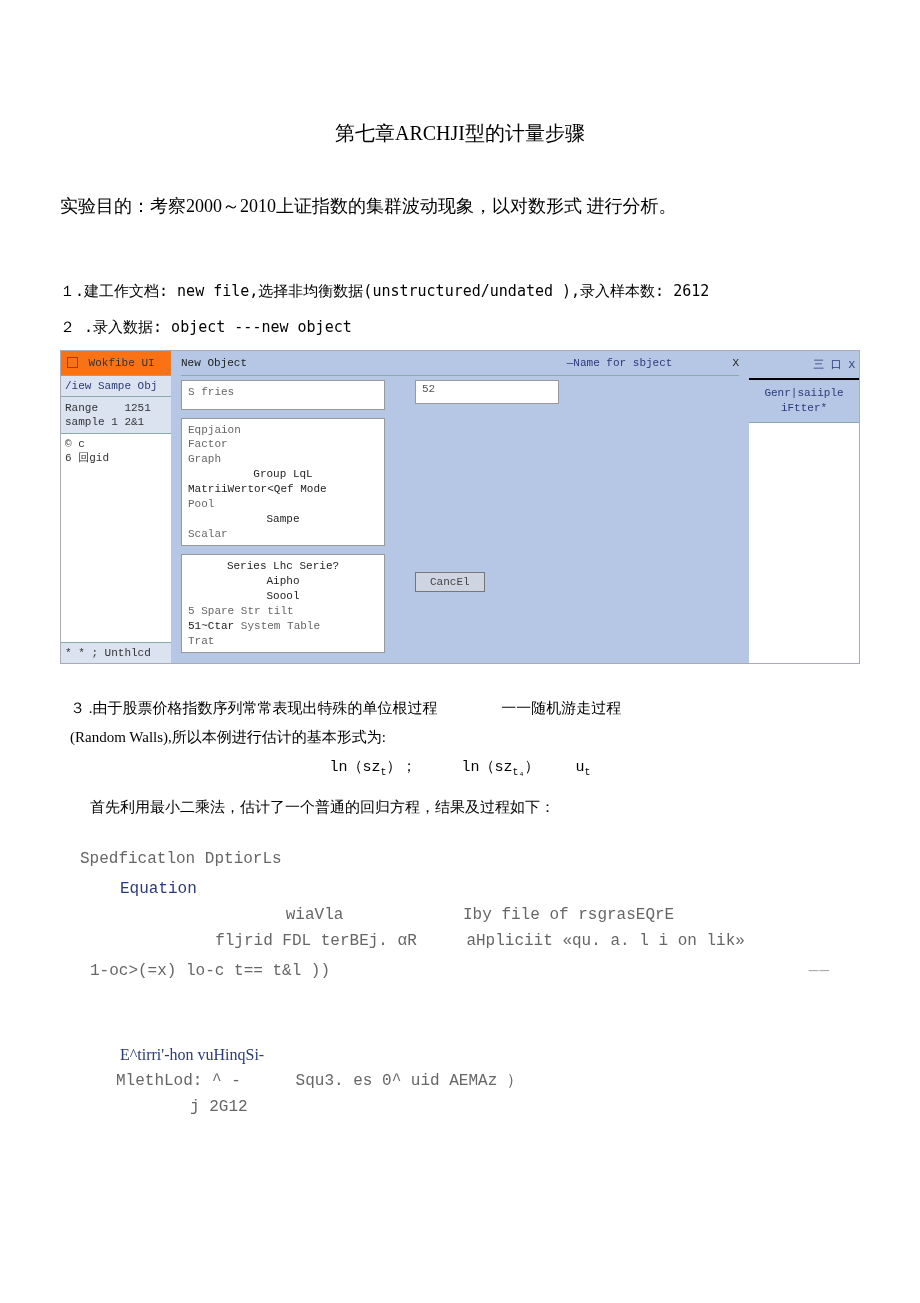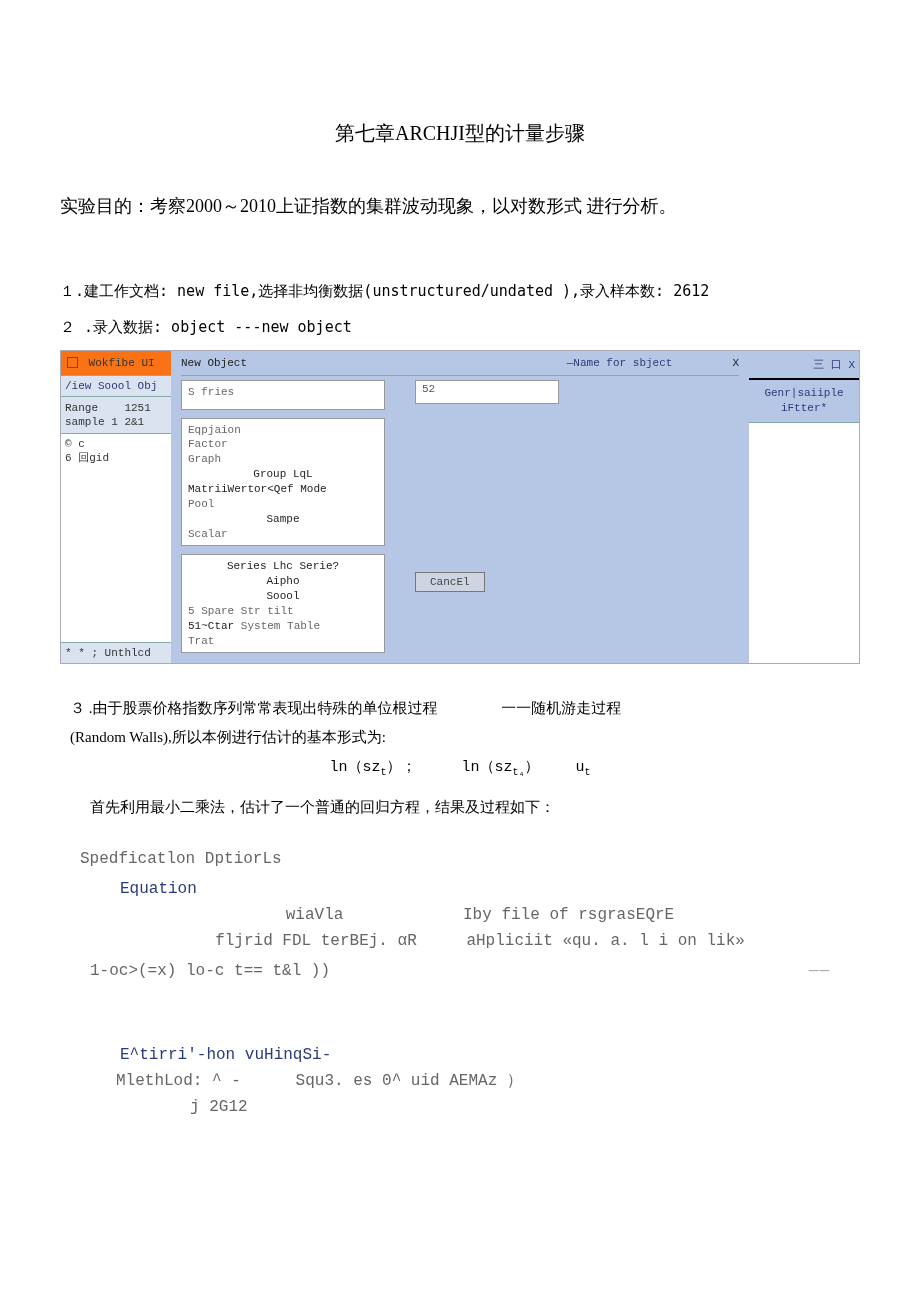--- a/index.html
+++ b/index.html
@@ -196,21 +196,21 @@
   <div class="steps">１.建工作文档: new file,选择非均衡数据(unstructured/undated ),录入样本数: 2612</div>
   <div class="steps">２ .录入数据: object ---new object</div>
 
   <div class="app-window">
 
     <div class="left-pane">
       <div class="left-title">
         <span class="chk"></span>
         <span>Wokfibe UI</span>
       </div>
-      <div class="left-menu">/iew Soool Obj</div>
+      <div class="left-menu">/iew Sampe Obj</div>
       <div class="left-info">
         <span>Range</span>&nbsp;&nbsp;&nbsp;&nbsp;<span>1251</span><br>
         <span>sample 1 2&amp;1</span>
       </div>
       <div class="left-body">
         <div>© c</div>
         <div>6 回gid</div>
       </div>
       <div class="left-footer">* * ;  Unthlcd</div>
     </div>
@@ -292,21 +292,21 @@
     <div class="row" style="text-align:center;">
       <span style="margin-right:40px;">fljrid FDL terBEj. αR</span>
       <span>aHpliciit «qu. a. l i on lik»</span>
     </div>
     <div class="eqline">
       <span>1-oc&gt;(=x) lo-c t== t&amp;l ))</span>
       <span class="dash">——</span>
     </div>
 
     <div class="section2">
-      <div class="row blue" style="">E^tirri'-hon vuHinqSi-</div>
+      <div class="row blue" style="font-family:Liberation Serif, serif;">E^tirri'-hon vuHinqSi-</div>
       <div class="row" style="margin-left:36px;">
         <span style="display:inline-block;width:170px;">MlethLod: ^ -</span>
         <span>Squ3. es 0^ uid AEMAz ）</span>
       </div>
       <div class="row" style="margin-left:110px;">j 2G12</div>
     </div>
   </div>
 
 </div>
 

